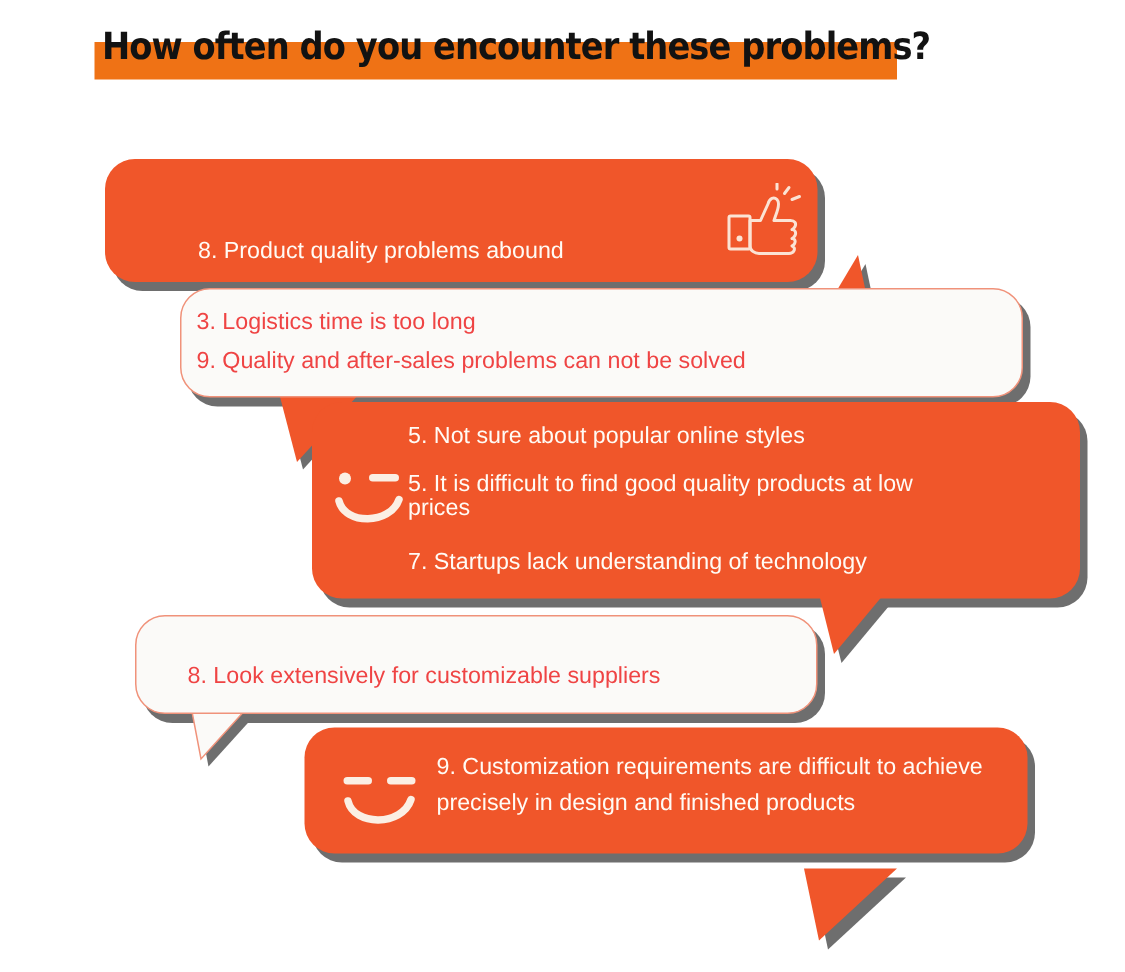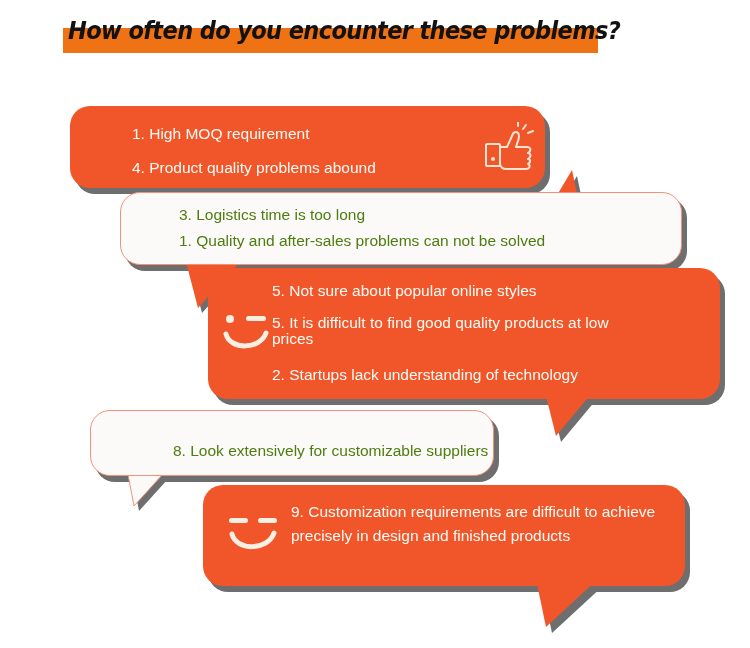--- a/index.html
+++ b/index.html
@@ -16,21 +16,20 @@
     -webkit-font-smoothing: antialiased;
   }
 
   
   #title-block {
     position: absolute;
     left: 0;
     top: 0;
     width: 598px;
     height: 70px;
-    font-style: italic;
   }
   #title-highlight {
     position: absolute;
     left: 63px;
     top: 28px;
     width: 535px;
     height: 25px;
     background: #EF7215;
   }
   #title-text {
@@ -95,21 +94,21 @@
   .tail svg { display: block; overflow: visible; }
 
   
   .line {
     font-size: 15.5px;
     line-height: 1.12;
     white-space: nowrap;
     position: absolute;
   }
   .line.wrap { white-space: normal; }
-  .orange-text { color: #4d7c0f; margin-left: 48px; }
+  .orange-text { color: #ef4444; }
   .white-text { color: #FFFBF5; }
 
   
   .icon-wrap {
     position: absolute;
     z-index: 4;
   }
   .icon-wrap svg { display: block; }
 </style>
 </head>
@@ -124,22 +123,21 @@
   <div class="shadow-layer"></div>
 
   <div class="tail" style="left:455px; top:58px; width:70px; height:60px;">
     <svg width="70" height="60" viewBox="0 0 70 60">
       <polygon points="16,58 47,6 58,58" fill="#6E6E6E" transform="translate(5,6)"></polygon>
       <polygon points="16,58 47,6 58,58" fill="#F0562A"></polygon>
     </svg>
   </div>
   <div class="body-layer"></div>
   <div class="content">
-    <div class="line white-text" style="left:62px; top:19px;">1. High MOQ requirement</div>
-    <div class="line white-text" style="left:62px; top:53px;">4. Product quality problems abound</div>
+    <div class="line white-text" style="left:62px; top:53px;">8. Product quality problems abound</div>
   </div>
 
   <div class="icon-wrap" style="left:412px; top:16px;">
     <svg width="56" height="52" viewBox="0 0 56 52">
       <g fill="none" stroke="#FBE3D4" stroke-width="2" stroke-linecap="round" stroke-linejoin="round">
         <rect x="4" y="22" width="14" height="22" rx="1"></rect>
         <circle cx="11" cy="37" r="2" fill="#FBE3D4" stroke="none"></circle>
         <path d="M18 25 L25 25 L30 14 C31 10 34 9 36 11 C38 13 37 17 35 22 L34 25 L45 25 C48 25 49 27 48 29 C47.3 30.4 46 31 46 31 C48 31 49 33 48 35 C47.3 36.4 46 37 46 37 C48 37 48.6 39 47.6 40.6 C47 41.6 46 42 46 42 C47.6 42.5 48 44 47.2 45.4 C46.6 46.5 45.4 47 44 47 L24 47 C21 47 18 45 18 42 Z"></path>
         <path d="M41 7 L44 3"></path>
         <path d="M46 11 L51 9"></path>
@@ -147,21 +145,21 @@
       </g>
     </svg>
   </div>
 </div>
 
 <div class="bubble white" id="b2" style="left:120px; top:192px; width:562px; height:73px;">
   <div class="shadow-layer"></div>
   <div class="body-layer"></div>
   <div class="content">
     <div class="line orange-text" style="left:11px; top:14px;">3. Logistics time is too long</div>
-    <div class="line orange-text" style="left:11px; top:40px;">1. Quality and after-sales problems can not be solved</div>
+    <div class="line orange-text" style="left:11px; top:40px;">9. Quality and after-sales problems can not be solved</div>
   </div>
 </div>
 
 <div class="bubble orange" id="b3" style="left:208px; top:268px; width:512px; height:131px;">
   <div class="shadow-layer"></div>
 
   <div class="tail" style="left:-30px; top:-10px; width:90px; height:60px;">
     <svg width="90" height="60" viewBox="0 0 90 60">
       <polygon points="8,4 62,4 20,50" fill="#6E6E6E" transform="translate(4,5)"></polygon>
       <polygon points="8,4 62,4 20,50" fill="#F0562A"></polygon>
@@ -171,48 +169,48 @@
   <div class="tail" style="left:328px; top:118px; width:80px; height:58px;">
     <svg width="80" height="58" viewBox="0 0 80 58">
       <polygon points="8,2 60,2 20,50" fill="#6E6E6E" transform="translate(5,6)"></polygon>
       <polygon points="8,2 60,2 20,50" fill="#F0562A"></polygon>
     </svg>
   </div>
   <div class="body-layer"></div>
   <div class="content">
     <div class="line white-text" style="left:64px; top:14px;">5. Not sure about popular online styles</div>
     <div class="line wrap white-text" style="left:64px; top:47px; width:375px; line-height:1.05;">5. It is difficult to find good quality products at low prices</div>
-    <div class="line white-text" style="left:64px; top:98px;">2. Startups lack understanding of technology</div>
+    <div class="line white-text" style="left:64px; top:98px;">7. Startups lack understanding of technology</div>
   </div>
 
   <div class="icon-wrap" style="left:8px; top:40px;">
     <svg width="62" height="52" viewBox="0 0 62 52">
       <circle cx="14" cy="11" r="4" fill="#FBEFE4"></circle>
       <rect x="30" y="8" width="20" height="5" rx="2.5" fill="#FBEFE4"></rect>
       <path d="M10 26 C14 42 44 42 50 25" fill="none" stroke="#FBEFE4" stroke-width="5" stroke-linecap="round"></path>
     </svg>
   </div>
 </div>
 
-<div class="bubble white" id="b4" style="left:90px; top:410px; width:404px; height:66px;">
+<div class="bubble white" id="b4" style="left:90px; top:410px; width:455px; height:66px;">
   <div class="shadow-layer"></div>
 
   <div class="tail" style="left:30px; top:52px; width:70px; height:50px;">
     <svg width="70" height="50" viewBox="0 0 70 50">
       <polygon points="6,2 52,2 14,44" fill="#6E6E6E" transform="translate(5,5)"></polygon>
       <polygon points="6,2 52,2 14,44" fill="#FBFAF8" stroke="#F0927A" stroke-width="1"></polygon>
     </svg>
   </div>
   <div class="body-layer"></div>
   <div class="content">
     <div class="line orange-text" style="left:35px; top:32px;">8. Look extensively for customizable suppliers</div>
   </div>
 </div>
 
-<div class="bubble orange" id="b5" style="left:203px; top:485px; width:482px; height:101px;">
+<div class="bubble orange" id="b5" style="left:203px; top:485px; width:482px; height:84px;">
   <div class="shadow-layer"></div>
 
   <div class="tail" style="left:325px; top:92px; width:100px; height:58px;">
     <svg width="100" height="58" viewBox="0 0 100 58">
       <polygon points="8,2 70,2 18,50" fill="#6E6E6E" transform="translate(6,6)"></polygon>
       <polygon points="8,2 70,2 18,50" fill="#F0562A"></polygon>
     </svg>
   </div>
   <div class="body-layer"></div>
   <div class="content">

